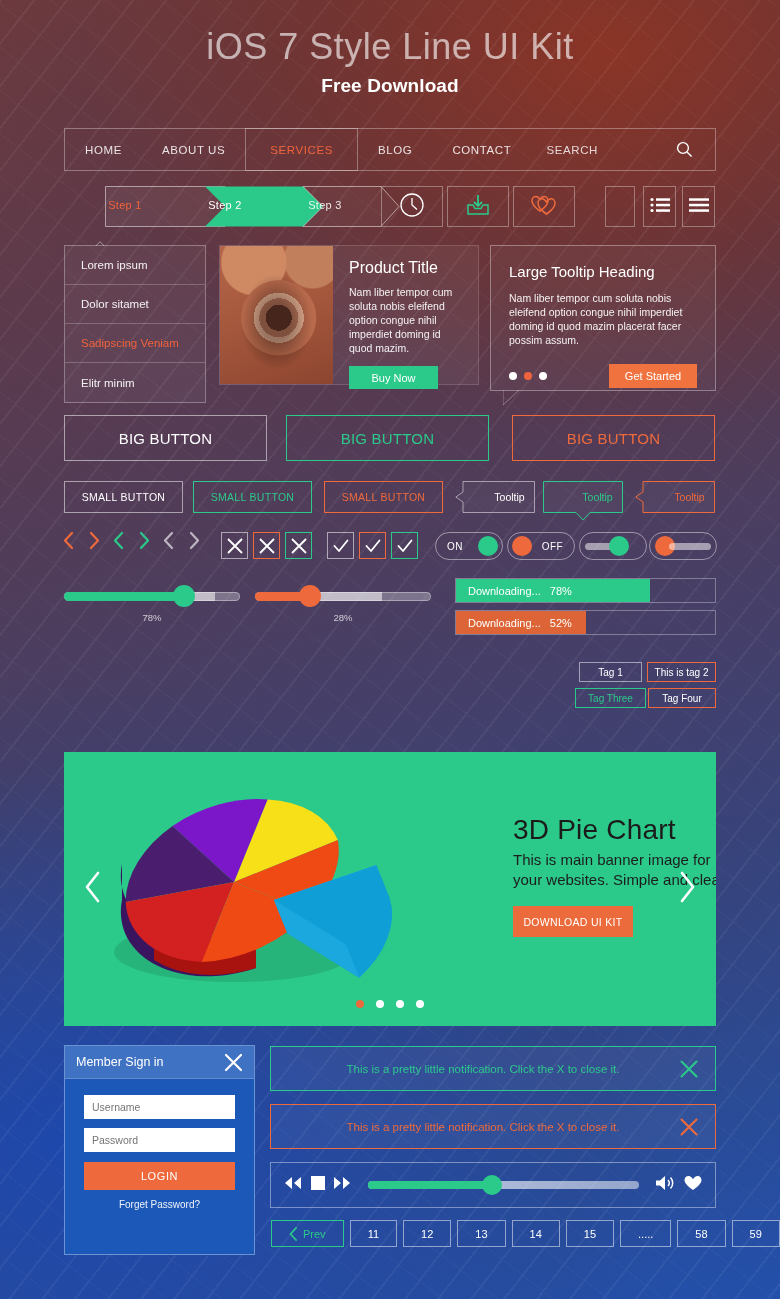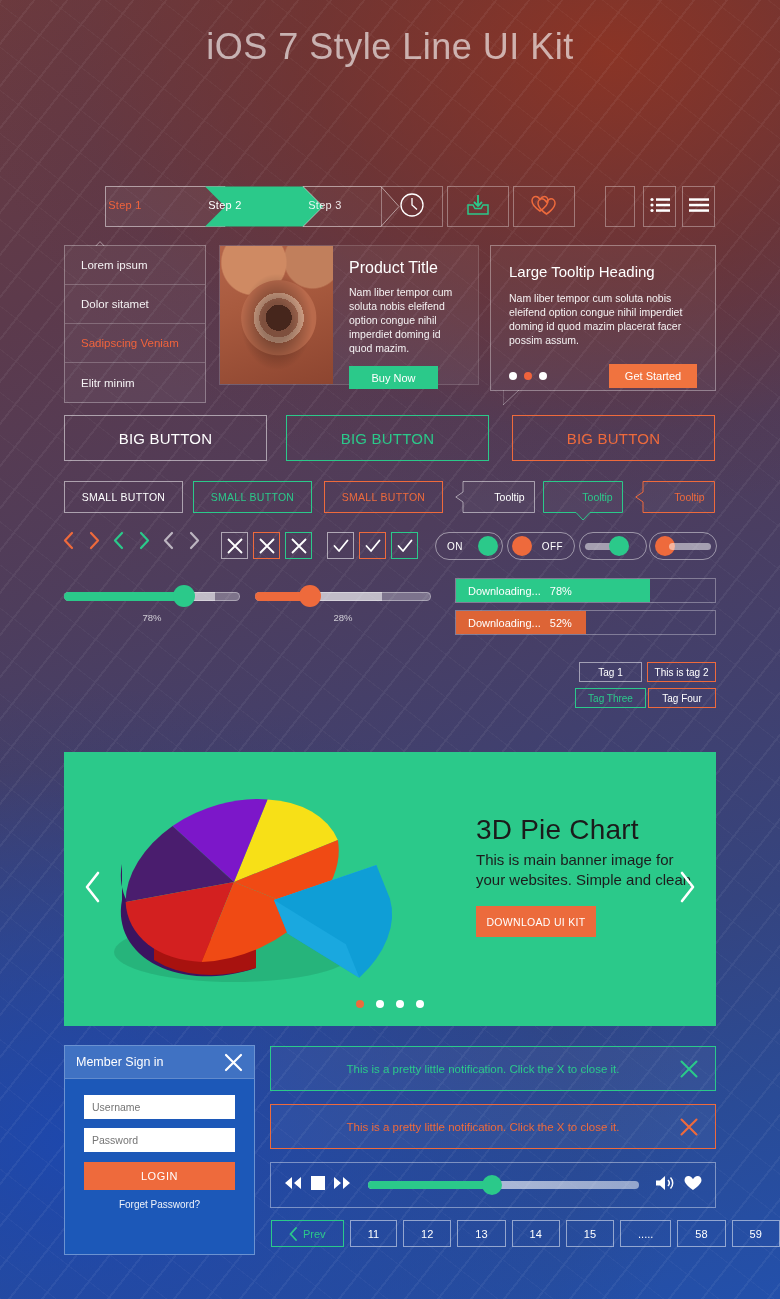--- a/index.html
+++ b/index.html
@@ -273,21 +273,21 @@
   .tag.o2 { border: 1px solid #ee6a3c; color:#fff; }
 
   
   .banner {
     position: absolute; left: 64px; top: 752px;
     width: 652px; height: 274px;
     background: #2bc98a;
     overflow: hidden;
   }
   .pie { position: absolute; left: 40px; top: 20px; width: 300px; height: 230px; }
-  .banner-txt { position: absolute; left: 412px; top: 62px; width: 230px; }
+  .banner-txt { position: absolute; left: 449px; top: 62px; width: 230px; }
   .banner-txt h3 { font-size: 28px; font-weight: 400; color: #1b1b1b; letter-spacing: .2px;}
   .banner-txt p { font-size: 15px; line-height: 20px; color: #1d1d1d; margin-top: 4px; }
   .dl-btn {
     margin-top: 16px; width: 120px; height: 31px; background: #ec6b3c;
     display:flex; align-items:center; justify-content:center;
     font-size: 10.5px; color:#fff; letter-spacing: .3px;
   }
   .banner-arrow {
     position: absolute; top: 118px; color: rgba(255,255,255,0.95);
   }
@@ -365,22 +365,40 @@
   .pg.nav { border: 1px solid #2bc98a; color: #2bc98a; min-width: 58px; gap: 5px; }
 </style>
 </head>
 <body>
 
 <div id="page">
   <div id="wm"></div>
 
   <div class="hero layer">
     <h1>iOS 7 Style Line UI Kit</h1>
-  </div>
-
+    <h2>Free Download</h2>
+  </div>
+
+  <div class="navbar layer">
+    <div class="nav-item">HOME</div>
+    <div class="nav-item">ABOUT US</div>
+    <div class="nav-item active">SERVICES</div>
+    <div class="nav-item">BLOG</div>
+    <div class="nav-item">CONTACT</div>
+    <div class="nav-spacer"></div>
+    <div class="nav-search">
+      <span>SEARCH</span>
+      <span class="nav-search-icon">
+        <svg width="17" height="17" viewBox="0 0 17 17">
+            <circle cx="7" cy="7" r="5.4" fill="none" stroke="#fff" stroke-width="1.4"></circle>
+            <line x1="11" y1="11" x2="15.6" y2="15.6" stroke="#fff" stroke-width="1.4"></line>
+          </svg>
+      </span>
+    </div>
+  </div>
 
   <div class="steps layer">
     <svg width="297" height="41" viewBox="0 0 297 41">
       <path d="M0.5 0.5 H120 L140 20.5 L120 40.5 H0.5 Z" fill="rgba(255,255,255,0.05)" stroke="rgba(255,255,255,0.5)" stroke-width="1"></path>
       <path d="M100 0.5 H198 L218 20.5 L198 40.5 H100 L120 20.5 Z" fill="#2bc98a" stroke="none"></path>
       <path d="M198 0.5 H276 L294 20.5 L276 40.5 H198 L218 20.5 Z" fill="rgba(255,255,255,0.03)" stroke="rgba(255,255,255,0.5)" stroke-width="1"></path>
     </svg>
     <div class="step-label s1">Step 1</div>
     <div class="step-label s2">Step 2</div>
     <div class="step-label s3">Step 3</div>

